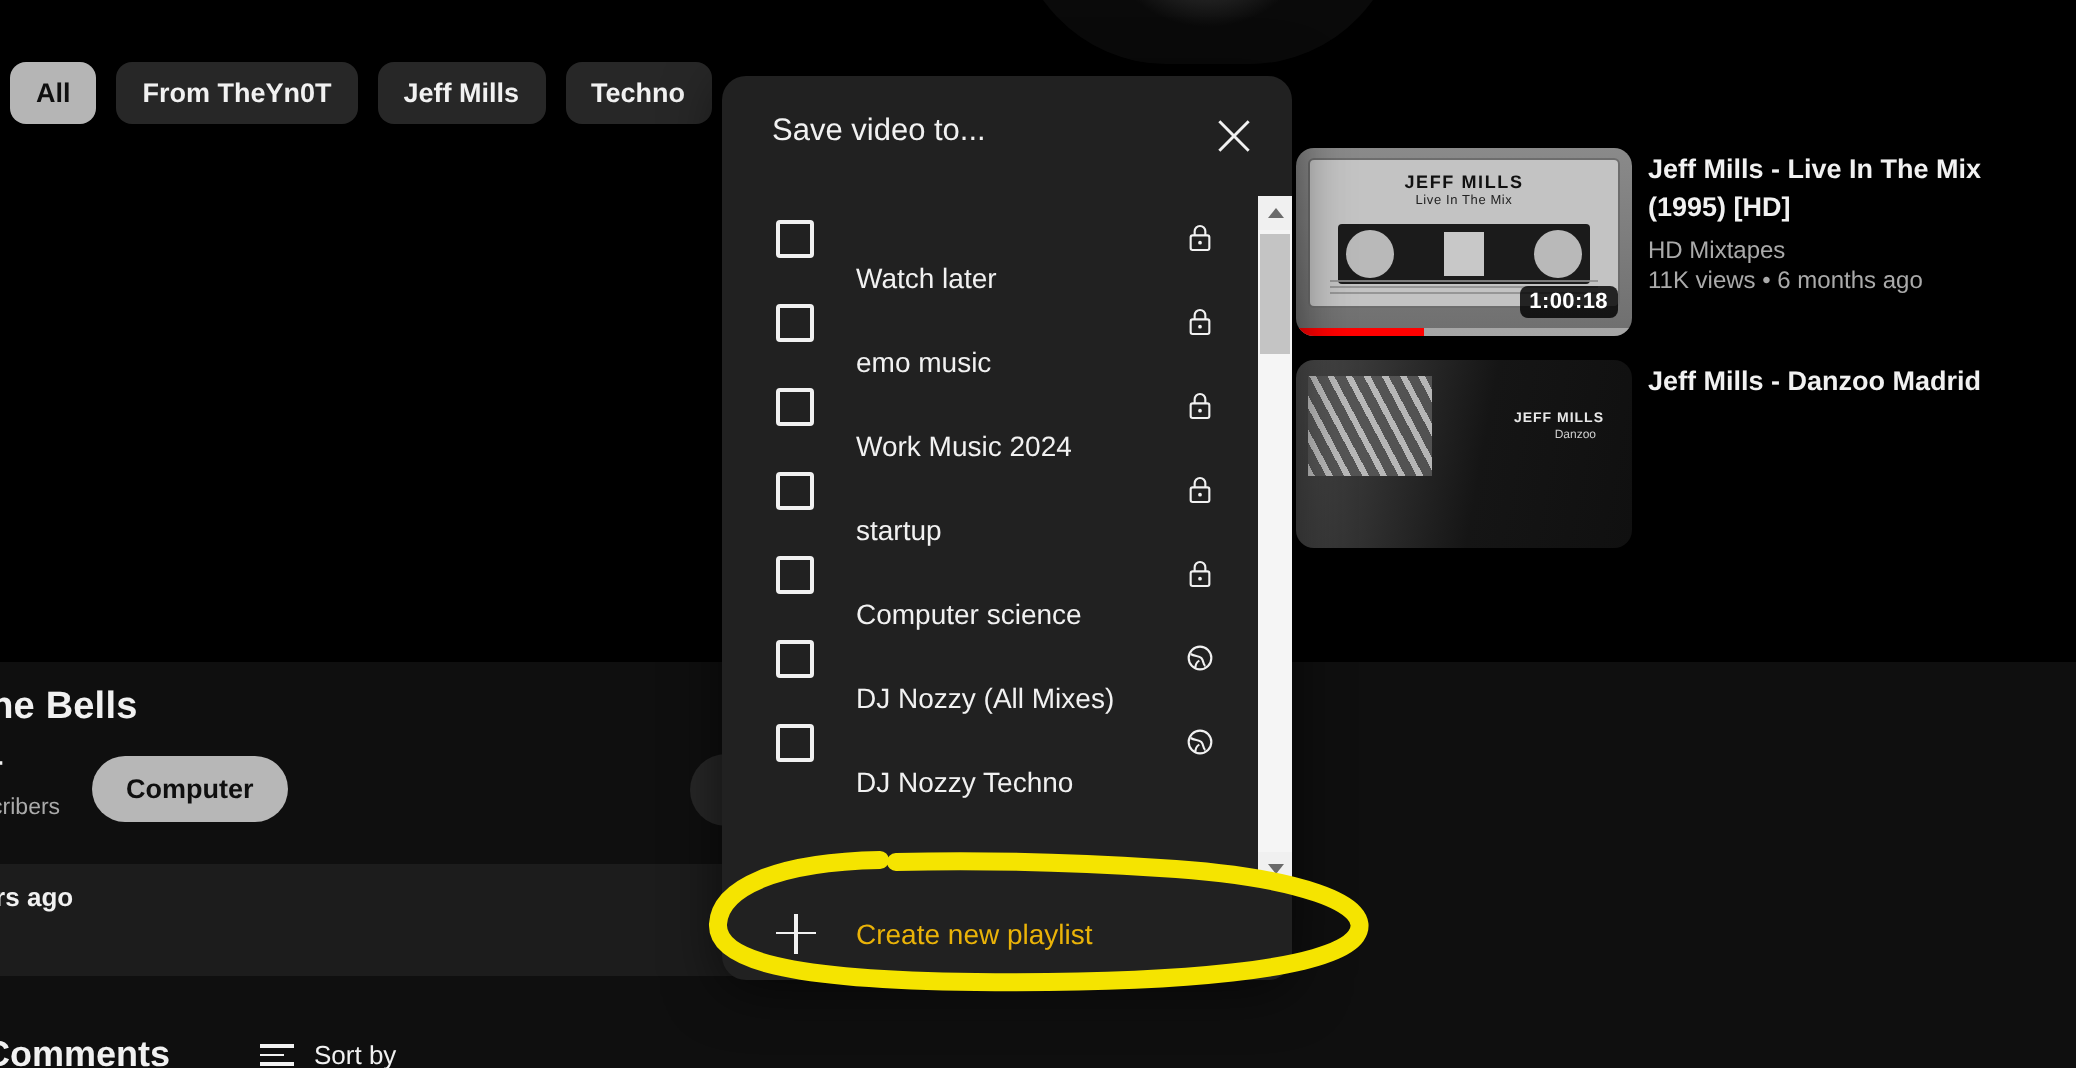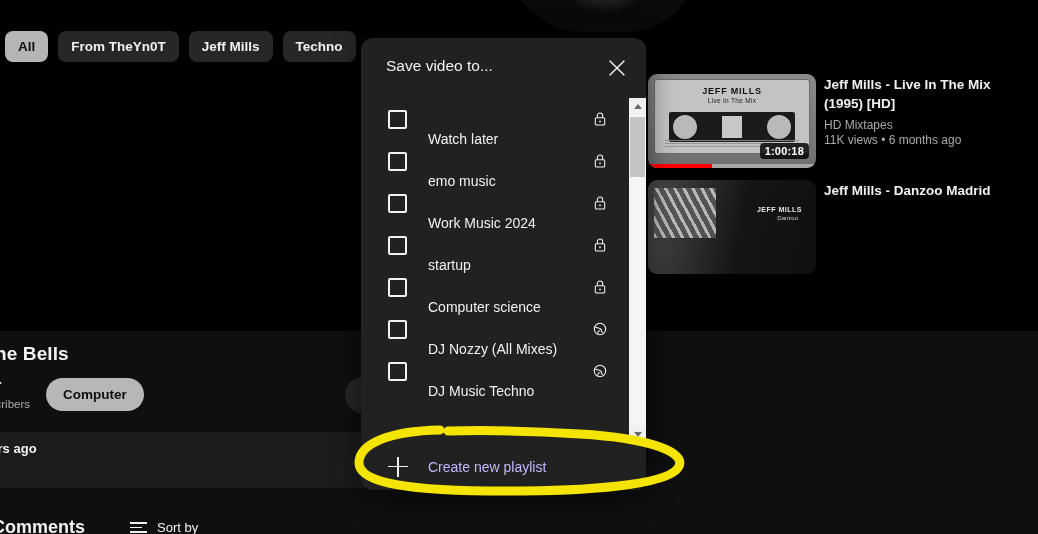--- a/index.html
+++ b/index.html
@@ -165,21 +165,21 @@
   .sb-thumb { position: absolute; left: 1px; top: 19px; width: 15px; height: 60px; background: #c4c4c4; cursor: pointer; }
 
   .create-row {
     position: absolute; left: 0; bottom: 0; width: 285px; height: 47px;
     display: flex; align-items: center; padding-left: 27px; cursor: pointer;
   }
   .plus { position: relative; width: 20px; height: 20px; flex: none; }
   .plus i { position: absolute; background: #f1f1f1; }
   .plus i:first-child { left: 0; top: 9px; width: 20px; height: 1.8px; }
   .plus i:last-child { left: 9px; top: 0; width: 1.8px; height: 20px; }
-  .create-label { margin-left: 20px; font-size: 14px; color: #c4b5fd; white-space: nowrap; }
+  .create-label { margin-left: 20px; font-size: 14px; color: #eab308; white-space: nowrap; }
 
   
   .annot { position: absolute; left: 348px; top: 418px; width: 350px; height: 80px; pointer-events: none; }
 </style>
 </head>
 <body>
 
 <div id="root">
 
   <div class="page-bg"></div>
@@ -347,21 +347,21 @@
             <div class="row-label">DJ Nozzy (All Mixes)</div>
             <div class="vis-icon">
               <svg viewBox="0 0 24 24" fill="none" stroke="currentColor" stroke-width="1.6">
                 <circle cx="12" cy="12" r="8.5"></circle>
                 <path d="M5 9c3 2 6 1 8 3s1 5 3 6M8.5 20c0-3 1-5 3-6"></path>
               </svg>
             </div>
           </div>
           <div class="row">
             <div class="cb"></div>
-            <div class="row-label">DJ Music Techno</div>
+            <div class="row-label">DJ Nozzy Techno</div>
             <div class="vis-icon">
               <svg viewBox="0 0 24 24" fill="none" stroke="currentColor" stroke-width="1.6">
                 <circle cx="12" cy="12" r="8.5"></circle>
                 <path d="M5 9c3 2 6 1 8 3s1 5 3 6M8.5 20c0-3 1-5 3-6"></path>
               </svg>
             </div>
           </div>
         </div>
     </div>
 

